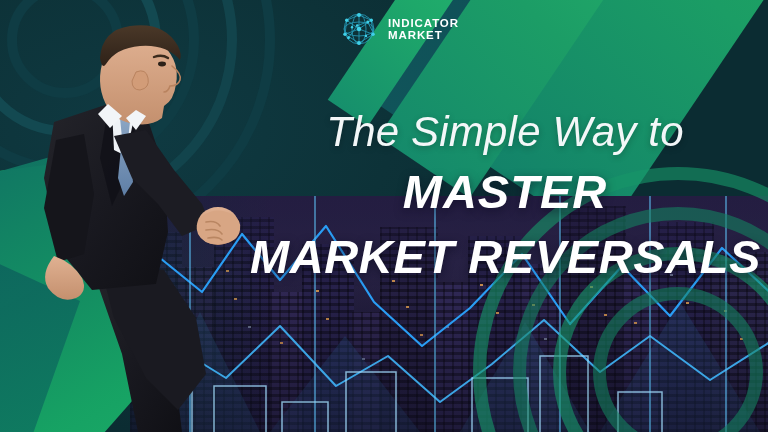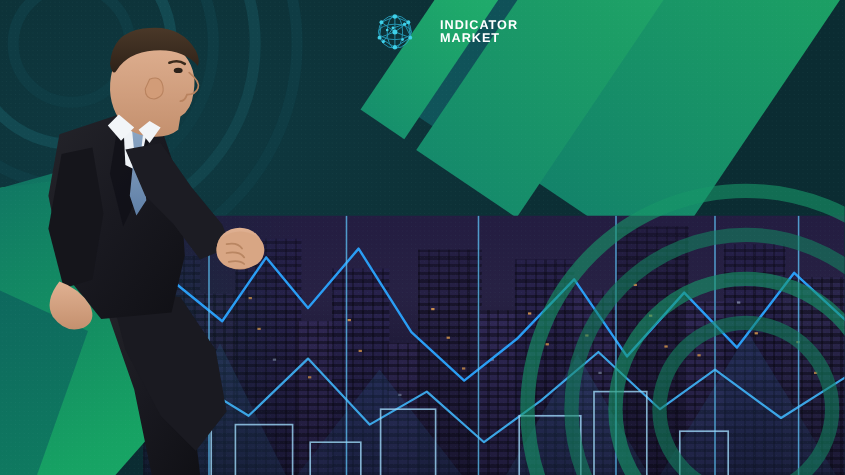--- a/index.html
+++ b/index.html
@@ -133,21 +133,21 @@
   .rings-br i:nth-child(3){ width:250px; height:250px; border-color:rgba(24,150,104,.85); }
   .rings-br i:nth-child(4){ width:170px; height:170px; border-color:rgba(20,132,96,.8); }
 
   
   .man{ position:absolute; left:-4px; top:18px; width:250px; height:414px; }
   .man svg{ display:block; width:100%; height:100%; }
 
   
   .logo{
     position:absolute; left:338px; top:8px;
-    display:flex; align-items:center; gap:20px;
+    display:flex; align-items:center; gap:8px;
     z-index:40;
   }
   .logo-mark{ width:42px; height:42px; flex:0 0 42px; }
   .logo-text{
     color:#ffffff; line-height:1.05;
     font-size:11.5px; font-weight:700; letter-spacing:.9px;
   }
   .logo-text span{ display:block; }
 
   
@@ -374,14 +374,19 @@
         <circle cx="16" cy="22" r="1.4"></circle>
         <circle cx="32" cy="32" r="1.4"></circle>
       </g>
     </svg>
     <div class="logo-text">
       <span>INDICATOR</span>
       <span>MARKET</span>
     </div>
   </div>
 
+  <div class="headline">
+    <div class="h-line1">The Simple Way to</div>
+    <div class="h-line2">MASTER</div>
+    <div class="h-line3">MARKET REVERSALS</div>
+  </div>
 
 </div>
 
 </body></html>

